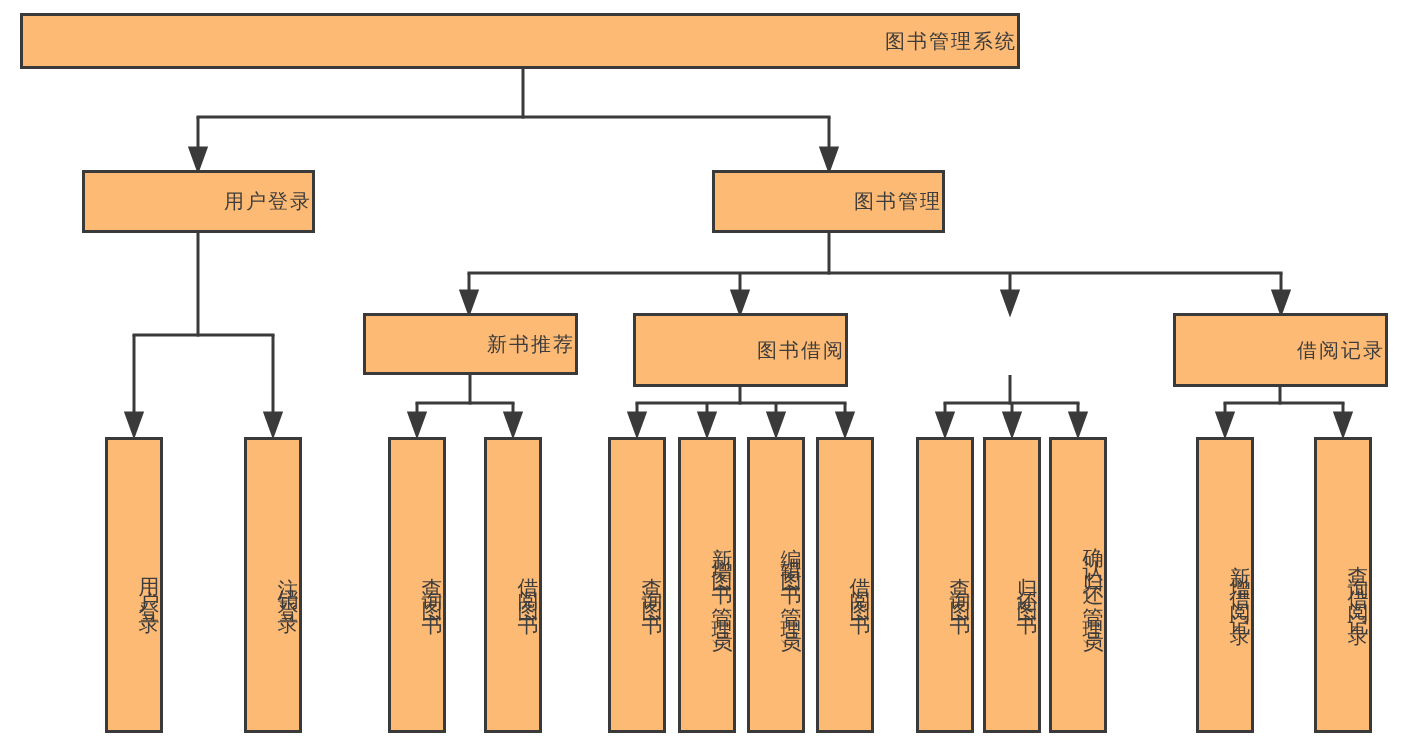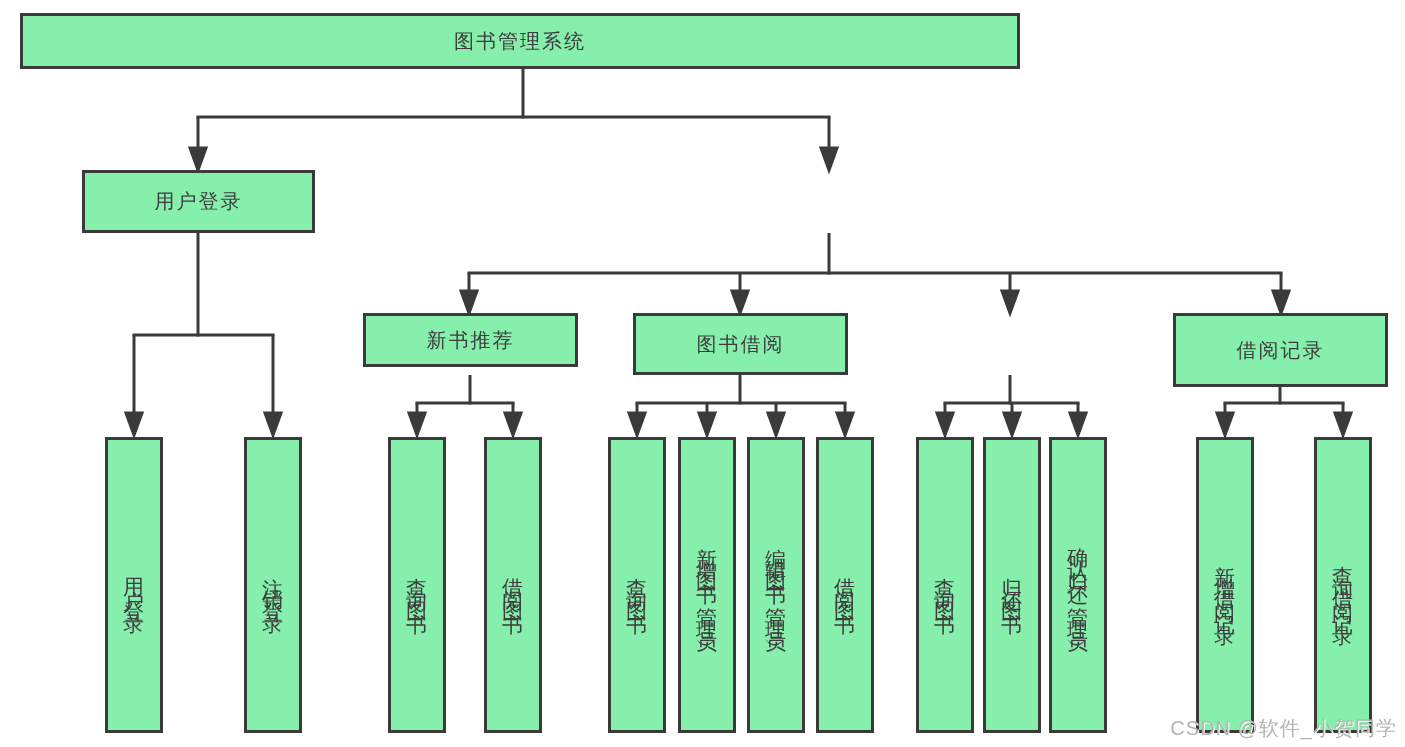--- a/index.html
+++ b/index.html
@@ -7,23 +7,23 @@
     position:relative;
     width:1405px;height:747px;
     background:#ffffff;
     font-family:"Liberation Sans","DejaVu Sans",sans-serif;
     overflow:hidden;
   }
   .wires{position:absolute;left:0;top:0;z-index:1;}
   .box{
     position:absolute;
     box-sizing:border-box;
-    background:#86efac;
+    background:#fdba74;
     border:3px solid #3a3a3a;
-    display:flex;align-items:center;justify-content:center;
+    display:flex;align-items:center;justify-content:flex-end;
     color:#3d3d3d;
     z-index:2;
   }
   .hlabel{
     font-size:20px;
     letter-spacing:2px;
     white-space:nowrap;
   }
   .vlabel{
     writing-mode:vertical-rl;
@@ -113,25 +113,28 @@
     </g>
   </svg>
 
   <div class="box" style="left:20px;top:13px;width:1000px;height:56px">
     <span class="hlabel">图书管理系统</span>
   </div>
 
   <div class="box" style="left:82px;top:170px;width:233px;height:63px">
     <span class="hlabel">用户登录</span>
   </div>
+  <div class="box" style="left:712px;top:170px;width:233px;height:63px">
+    <span class="hlabel">图书管理</span>
+  </div>
 
-  <div class="box" style="left:363px;top:313px;width:215px;height:54px">
+  <div class="box" style="left:363px;top:313px;width:215px;height:62px">
     <span class="hlabel">新书推荐</span>
   </div>
-  <div class="box" style="left:633px;top:313px;width:215px;height:62px">
+  <div class="box" style="left:633px;top:313px;width:215px;height:74px">
     <span class="hlabel">图书借阅</span>
   </div>
   <div class="box" style="left:1173px;top:313px;width:215px;height:74px">
     <span class="hlabel">借阅记录</span>
   </div>
 
   <div class="box" style="left:105px;top:437px;width:58px;height:296px">
     <span class="vlabel">用户登录</span>
   </div>
   <div class="box" style="left:244px;top:437px;width:58px;height:296px">
@@ -168,15 +171,14 @@
     <span class="vlabel">确认归还（管理员）</span>
   </div>
 
   <div class="box" style="left:1196px;top:437px;width:58px;height:296px">
     <span class="vlabel">新增借阅记录</span>
   </div>
   <div class="box" style="left:1314px;top:437px;width:58px;height:296px">
     <span class="vlabel">查询借阅记录</span>
   </div>
 
-  <div class="watermark">CSDN @软件_小贺同学</div>
 
 </div>
 
 </body></html>

